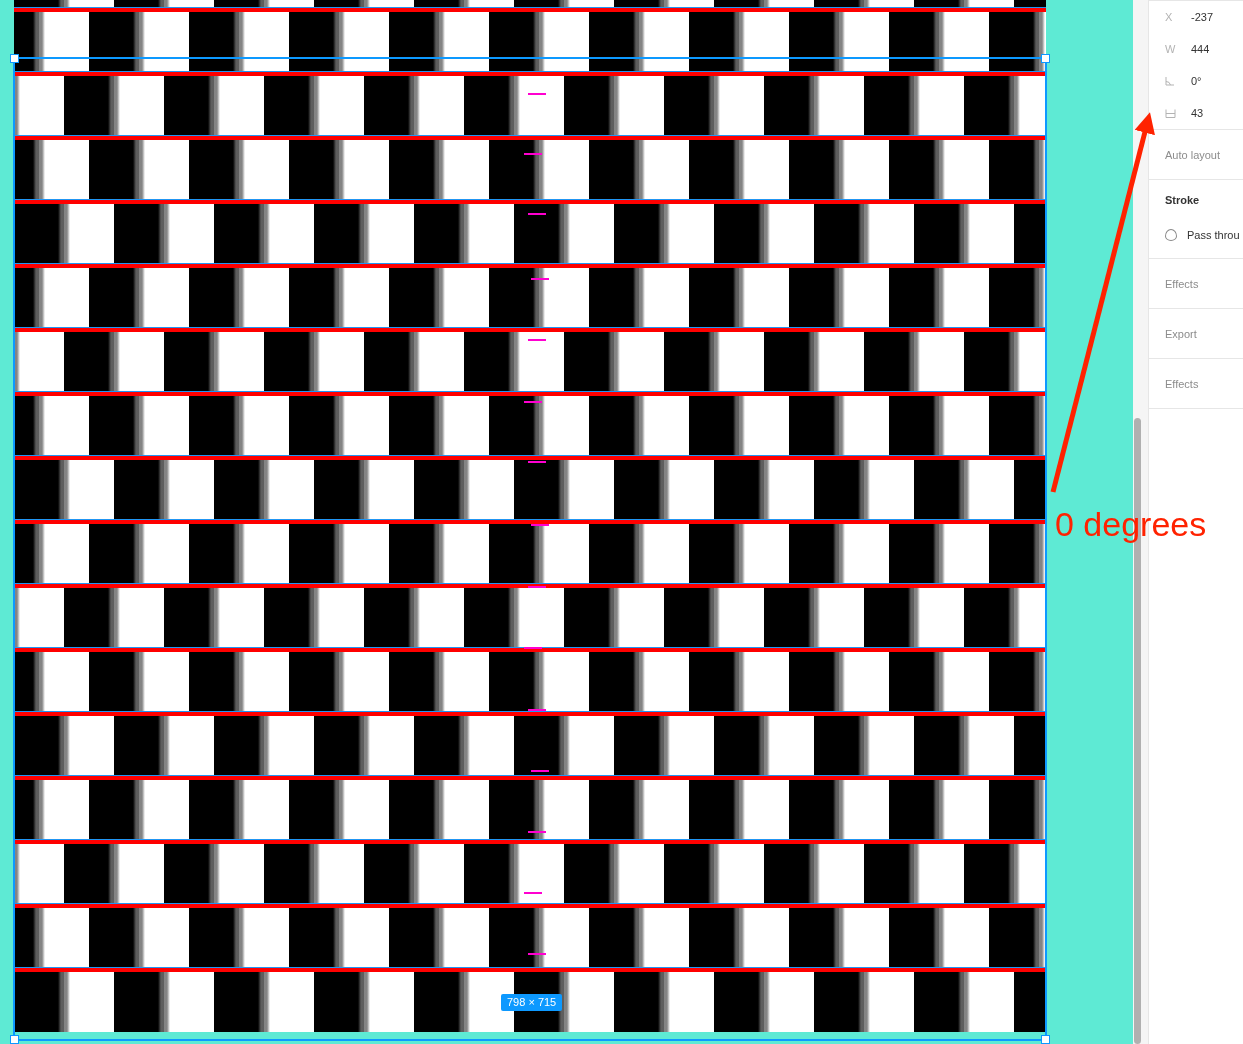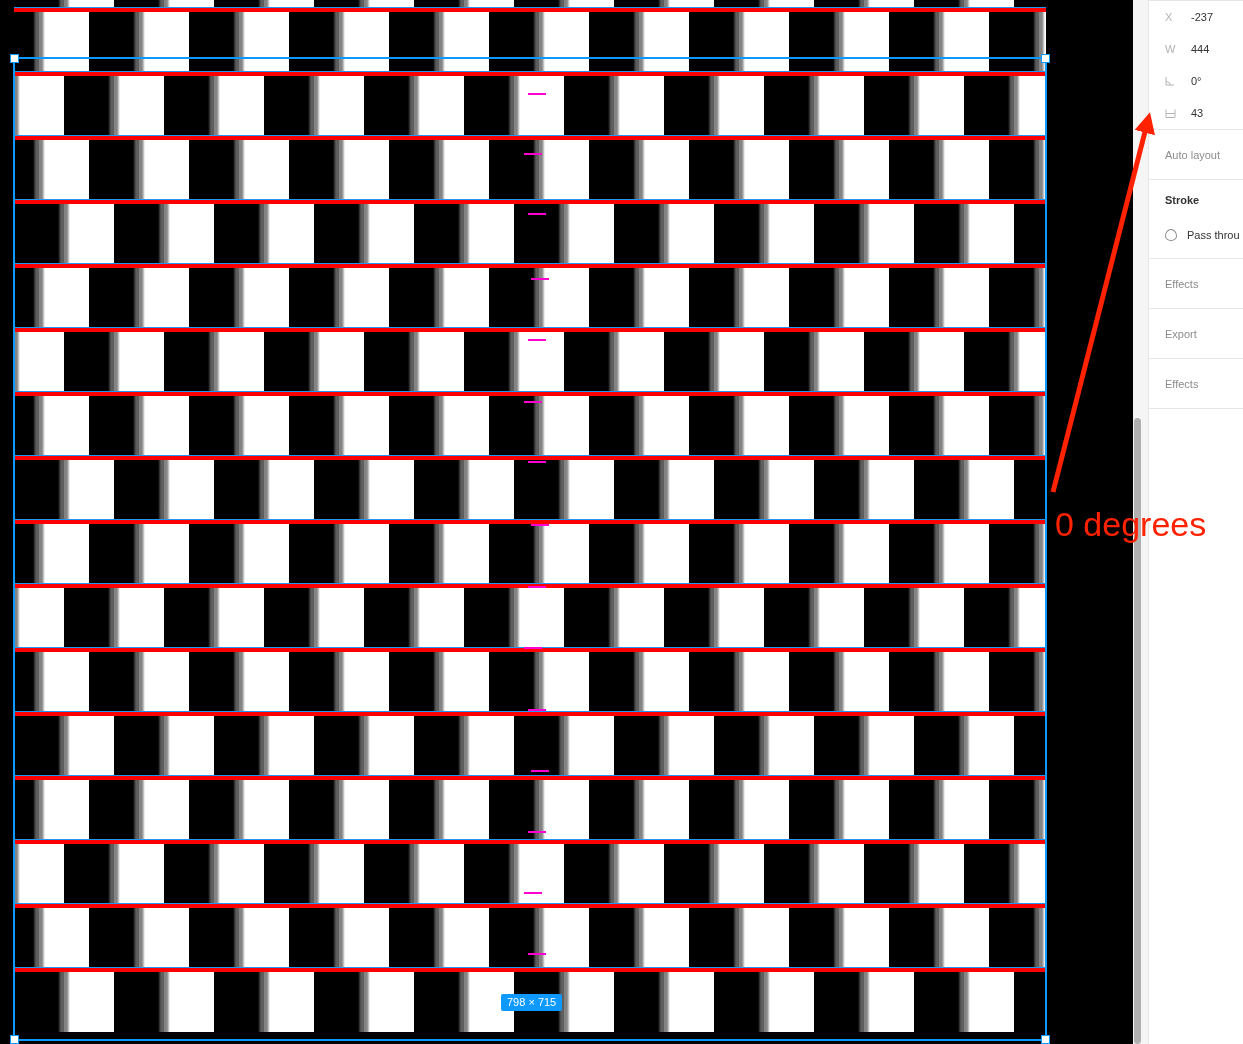--- a/index.html
+++ b/index.html
@@ -18,21 +18,21 @@
     height: 1044px;
     background: #f5f5f5;
   }
 
   
   #canvas-area {
     position: absolute;
     left: 0; top: 0;
     width: 1133px;
     height: 1044px;
-    background: #000000;
+    background: #5eead4;
     overflow: hidden;
   }
 
   #cafewall-figure {
     position: absolute;
     left: 14px;
     top: -52px;
     width: 1032px;
     height: 1092px;
   }

